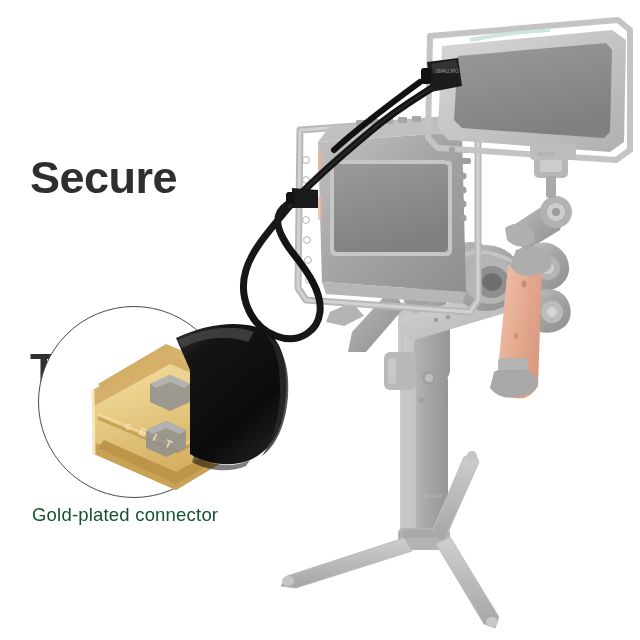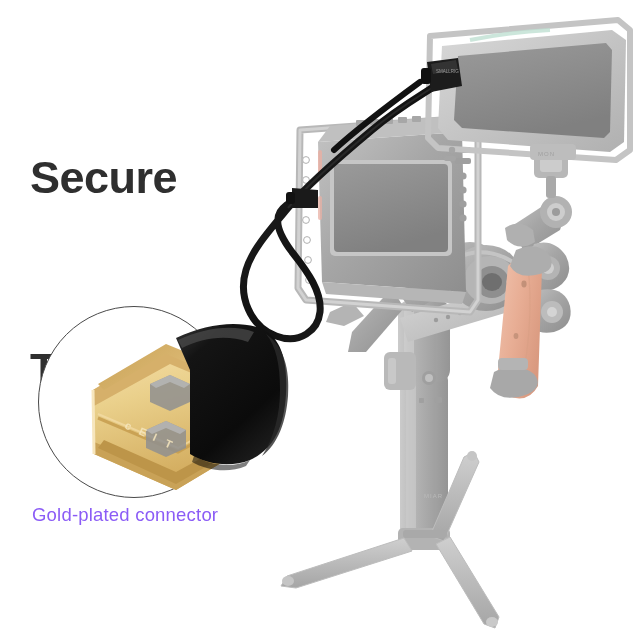--- a/index.html
+++ b/index.html
@@ -31,21 +31,21 @@
     letter-spacing: -0.5px;
     white-space: pre;
   }
   .headline-line { display: block; }
 
   
   .caption {
     position: absolute;
     left: 32px;
     top: 504px;
-    color: #8b5cf6;
+    color: #14532d;
     font-family: "Liberation Sans", sans-serif;
     font-weight: normal;
     font-size: 18.5px;
     letter-spacing: 0.2px;
     white-space: nowrap;
   }
 
   
   .inset {
     position: absolute;

